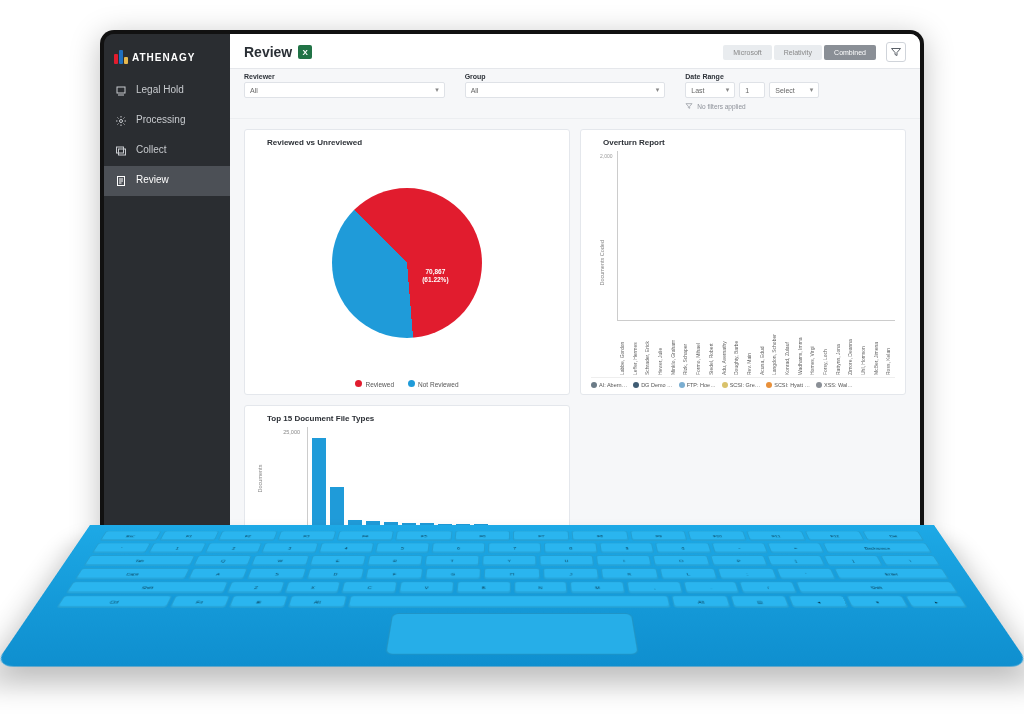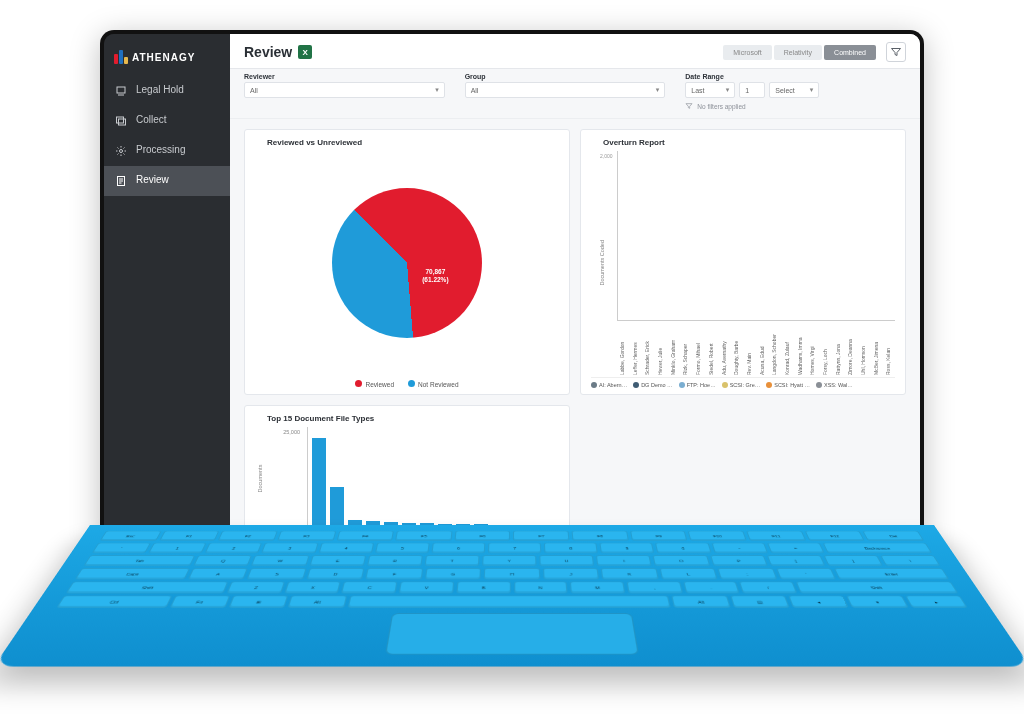--- a/index.html
+++ b/index.html
@@ -258,34 +258,34 @@
           <svg width="12" height="12" viewBox="0 0 24 24" fill="none" stroke="#c8cbcf" stroke-width="2">
               <rect x="4" y="4" width="16" height="12"></rect>
               <path d="M6 20h12"></path>
             </svg>
         </span>
         <span>Legal Hold</span>
       </div>
       <div class="nav-item">
         <span class="ico">
           <svg width="12" height="12" viewBox="0 0 24 24" fill="none" stroke="#c8cbcf" stroke-width="2">
+              <circle cx="12" cy="12" r="3"></circle>
+              <path d="M12 2v3M12 19v3M2 12h3M19 12h3M5 5l2 2M17 17l2 2M19 5l-2 2M5 19l2-2"></path>
+            </svg>
+        </span>
+        <span>Processing</span>
+      </div>
+      <div class="nav-item">
+        <span class="ico">
+          <svg width="12" height="12" viewBox="0 0 24 24" fill="none" stroke="#c8cbcf" stroke-width="2">
               <rect x="3" y="4" width="14" height="12"></rect>
               <rect x="7" y="8" width="14" height="12"></rect>
             </svg>
         </span>
         <span>Collect</span>
-      </div>
-      <div class="nav-item">
-        <span class="ico">
-          <svg width="12" height="12" viewBox="0 0 24 24" fill="none" stroke="#c8cbcf" stroke-width="2">
-              <circle cx="12" cy="12" r="3"></circle>
-              <path d="M12 2v3M12 19v3M2 12h3M19 12h3M5 5l2 2M17 17l2 2M19 5l-2 2M5 19l2-2"></path>
-            </svg>
-        </span>
-        <span>Processing</span>
       </div>
       <div class="nav-item active">
         <span class="ico">
           <svg width="12" height="12" viewBox="0 0 24 24" fill="none" stroke="#fff" stroke-width="2">
               <rect x="5" y="3" width="14" height="18"></rect>
               <path d="M8 8h8M8 12h8M8 16h5"></path>
             </svg>
         </span>
         <span>Review</span>
       </div>

